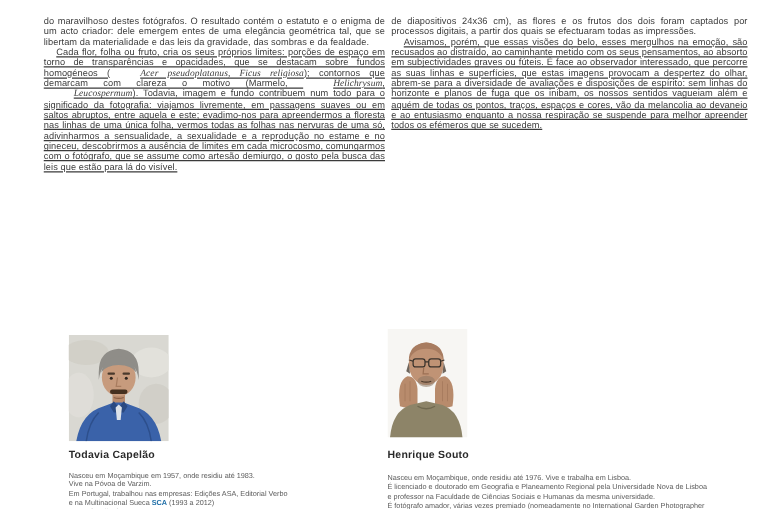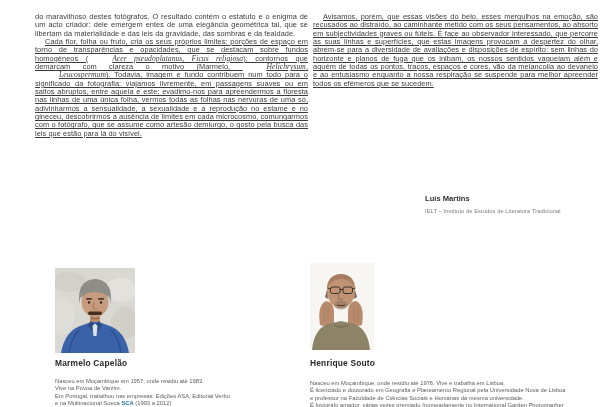--- a/index.html
+++ b/index.html
@@ -80,27 +80,24 @@
 <body>
 
 <div class="page">
 
   <div class="col col-left">
     <p>do maravilhoso destes fotógrafos. O resultado contém o estatuto e o enigma de um acto criador: dele emergem entes de uma elegância geométrica tal, que se libertam da materialidade e das leis da gravidade, das sombras e da fealdade.</p>
     <p class="indent"><span>Cada flor, folha ou fruto, cria os seus próprios limites: porções de espaço em torno de transparências e opacidades, que se destacam sobre fundos homogéneos (</span><span class="sci">Acer pseudoplatanus, Ficus religiosa</span><span>); contornos que demarcam com clareza o motivo (Marmelo, </span><span class="sci">Helichrysum</span><span>, </span><span class="sci">Leucospermum</span><span>). Todavia, imagem e fundo contribuem num todo para o significado da fotografia: viajamos livremente, em passagens suaves ou em saltos abruptos, entre aquela e este; evadimo-nos para apreendermos a floresta nas linhas de uma única folha, vermos todas as folhas nas nervuras de uma só, adivinharmos a sensualidade, a sexualidade e a reprodução no estame e no gineceu, descobrirmos a ausência de limites em cada microcosmo, comungarmos com o fotógrafo, que se assume como artesão demiurgo, o gosto pela busca das leis que estão para lá do visível.</span></p>
   </div>
 
   <div class="col col-right">
+    <p>de diapositivos 24x36 cm), as flores e os frutos dos dois foram captados por processos digitais, a partir dos quais se efectuaram todas as impressões.</p>
     <p class="indent">Avisamos, porém, que essas visões do belo, esses mergulhos na emoção, são recusados ao distraído, ao caminhante metido com os seus pensamentos, ao absorto em subjectividades graves ou fúteis. É face ao observador interessado, que percorre as suas linhas e superfícies, que estas imagens provocam a despertez do olhar, abrem-se para a diversidade de avaliações e disposições de espírito: sem linhas do horizonte e planos de fuga que os inibam, os nossos sentidos vagueiam além e aquém de todas os pontos, traços, espaços e cores, vão da melancolia ao devaneio e ao entusiasmo enquanto a nossa respiração se suspende para melhor apreender todos os efémeros que se sucedem.</p>
   </div>
 
-  <div class="signature">
-    <div class="sig-name">Luís Martins</div>
-    <div class="sig-aff">IELT – Instituto de Estudos de Literatura Tradicional</div>
-  </div>
 
   <span class="portrait portrait-carlos" title="Portrait photo: man with grey hair and dark moustache wearing a blue jacket against a stone wall">
     <svg width="80" height="85" viewBox="0 0 80 85" xmlns="http://www.w3.org/2000/svg">
       <rect width="80" height="85" fill="#d9d8d2"></rect>
       <ellipse cx="14" cy="14" rx="18" ry="10" fill="#cfcec6" opacity="0.8"></ellipse>
       <ellipse cx="66" cy="22" rx="16" ry="12" fill="#e4e3dd" opacity="0.8"></ellipse>
       <ellipse cx="70" cy="55" rx="14" ry="16" fill="#cbcac2" opacity="0.6"></ellipse>
       <ellipse cx="8" cy="48" rx="12" ry="18" fill="#e1e0da" opacity="0.7"></ellipse>
       <path d="M24 30 Q24 12 40 11 Q56 12 56 30 L56 36 Q54 20 40 20 Q26 20 24 36 Z" fill="#8f8d88"></path>
       <rect x="35" y="44" width="10" height="12" fill="#b98c6e"></rect>
@@ -140,21 +137,21 @@
       <path d="M27 42 Q31 43.5 35 42" stroke="#4c3a2c" stroke-width="1" fill="none"></path>
       <path d="M10 62 Q7 42 16 38 Q23 38 24 48 L24 60 Q18 65 10 62 Z" fill="#b88b6c"></path>
       <path d="M52 62 Q55 42 46 38 Q39 38 38 48 L38 60 Q44 65 52 62 Z" fill="#b88b6c"></path>
       <path d="M14 44 L14 58 M18 42 L18 58" stroke="#a87c5f" stroke-width="0.8" fill="none"></path>
       <path d="M48 44 L48 58 M44 42 L44 58" stroke="#a87c5f" stroke-width="0.8" fill="none"></path>
       <path d="M2 87 Q4 66 18 61 L31 58 L44 61 Q58 66 60 87 Z" fill="#8d8468"></path>
       <path d="M24 62 Q31 66 38 62" stroke="#6f684f" stroke-width="1" fill="none"></path>
     </svg>
   </span>
 
-  <div class="author-name name-carlos">Marmelo Capelão</div>
+  <div class="author-name name-carlos">Todavia Capelão</div>
   <div class="author-name name-henrique">Henrique Souto</div>
 
   <div class="bio bio-carlos">
       <div><span>Nasceu em Moçambique em 1957, onde residiu até 1983.</span></div>
       <div><span>Vive na Póvoa de Varzim.</span></div>
       <div><span>Em Portugal, trabalhou nas empresas: Edições ASA, Editorial Verbo</span></div>
       <div><span>e na Multinacional Sueca </span><span class="brand">SCA</span><span> (1993 a 2012)</span></div>
       <div><span>com a função de Key Account Manager.</span></div>
     </div>
   <div class="bio bio-henrique">

